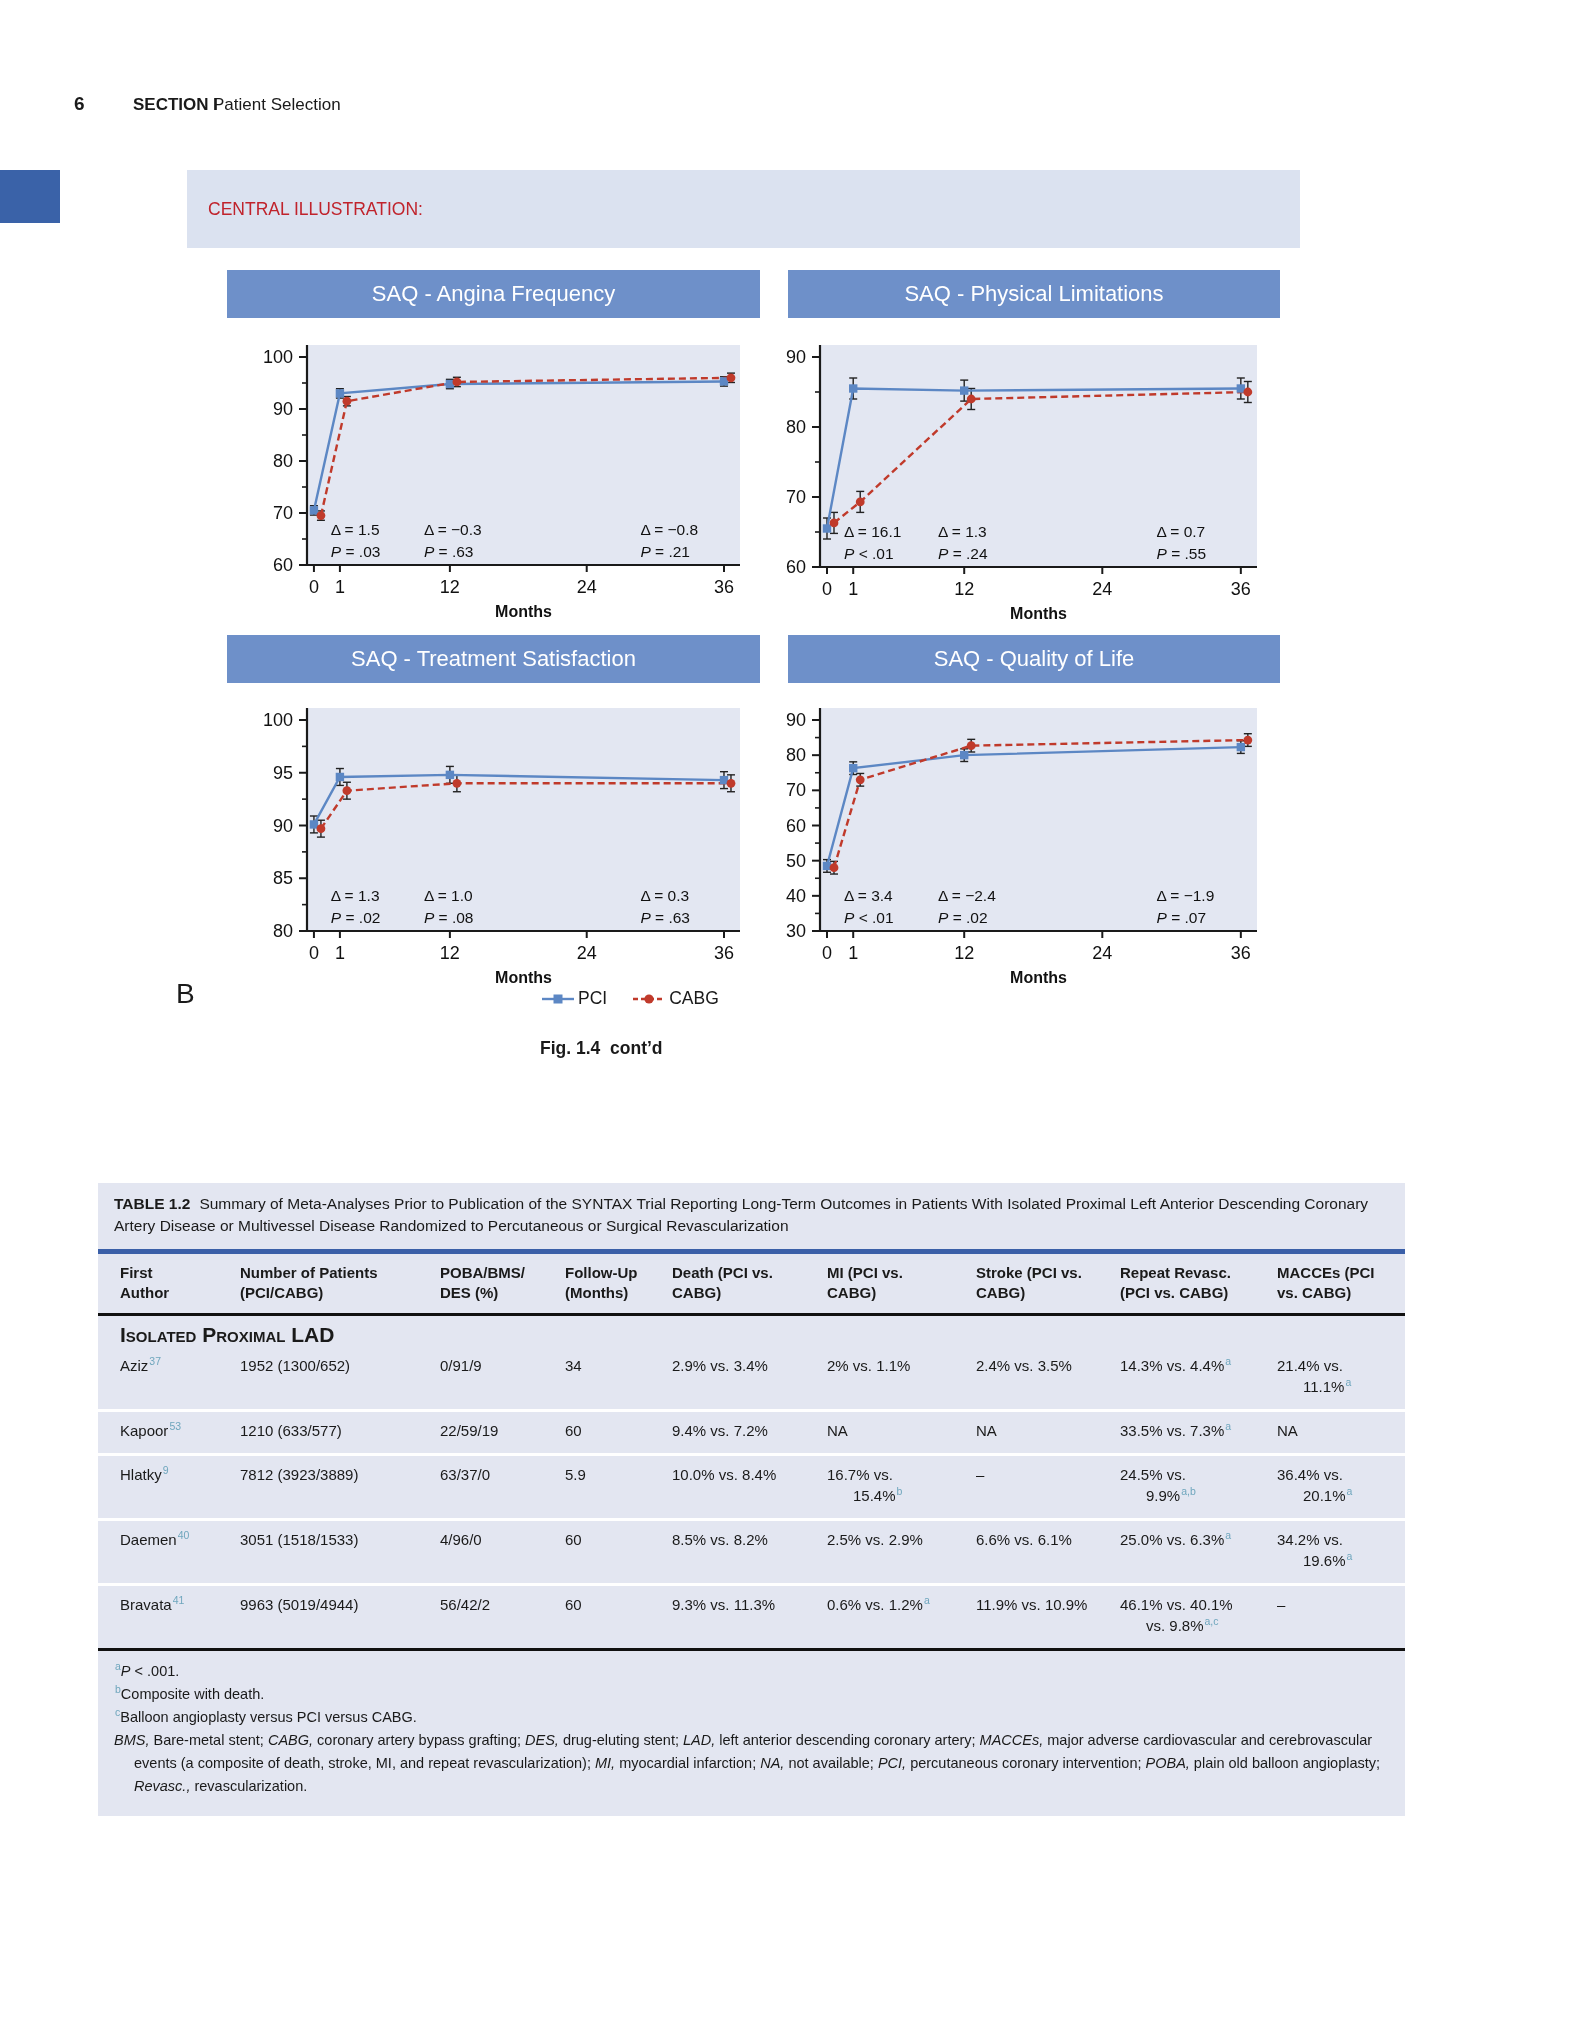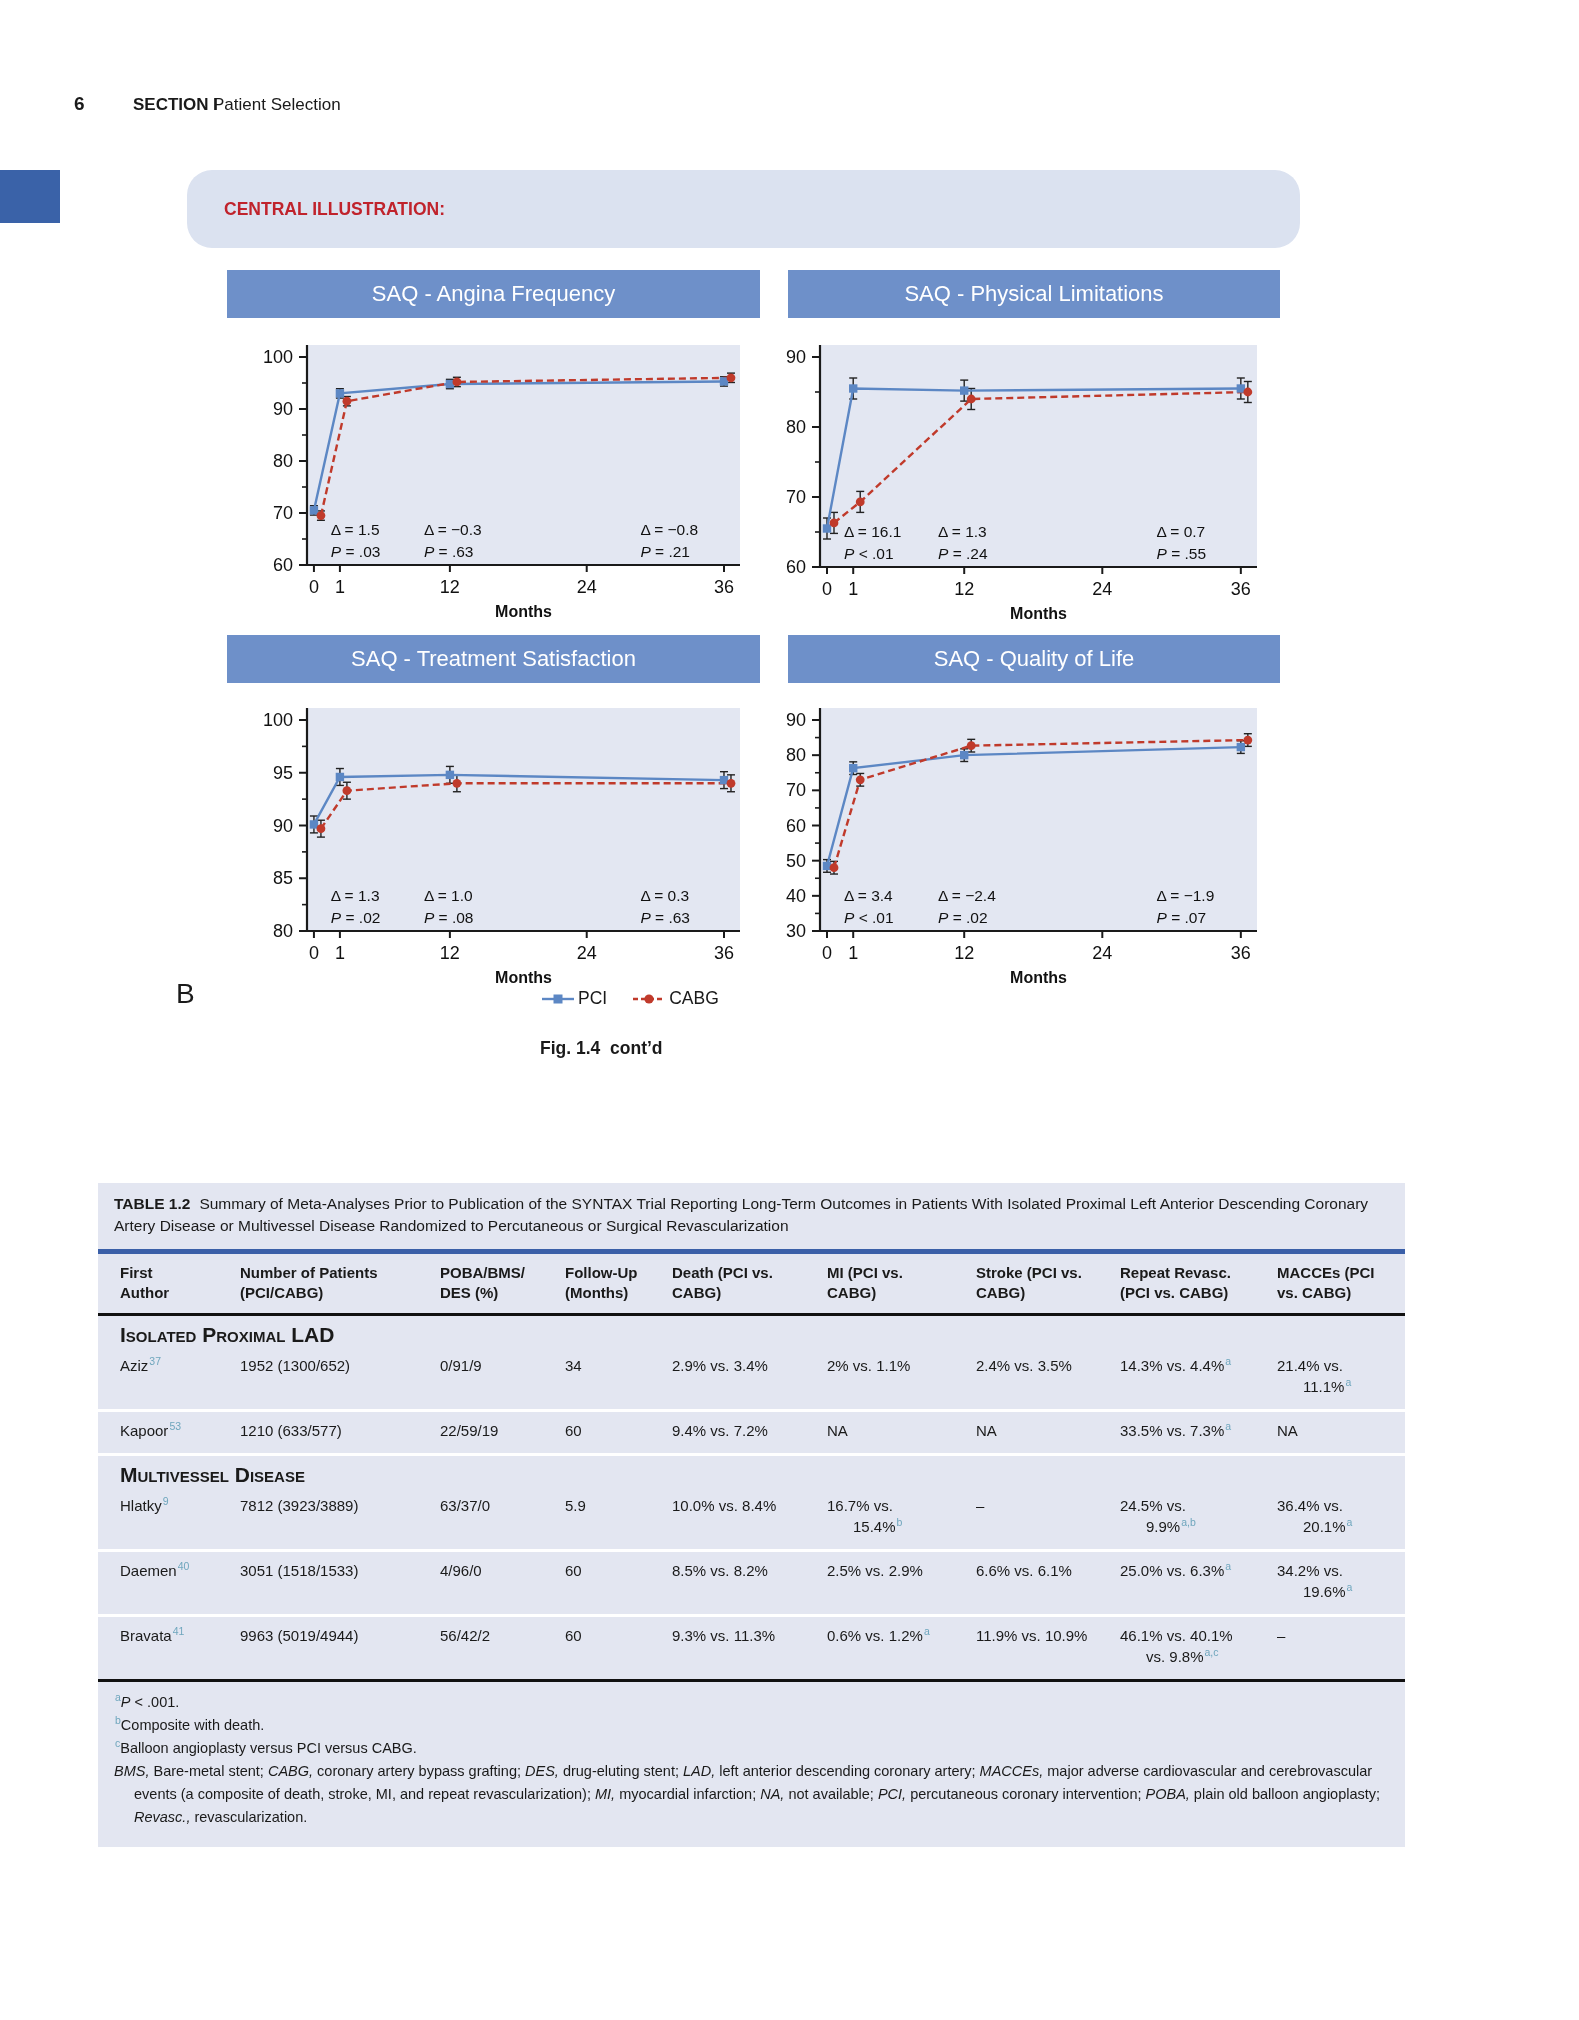--- a/index.html
+++ b/index.html
@@ -3,22 +3,22 @@
 <meta charset="utf-8">
 <style>
   html,body{margin:0;padding:0;background:#fff;}
   .page{position:relative;width:1579px;height:2020px;background:#fff;overflow:hidden;
         font-family:"Liberation Sans",sans-serif;color:#1a1a1a;}
   .pgnum{position:absolute;left:74px;top:93px;font-size:19px;font-weight:bold;}
   .seclabel{position:absolute;left:133px;top:95px;font-size:17px;font-weight:bold;}
   .sectitle{position:absolute;left:213px;top:95px;font-size:17px;}
   .corner{position:absolute;left:0;top:170px;width:60px;height:53px;background:var(--corner_blue);}
   .banner{position:absolute;left:187px;top:170px;width:1113px;height:78px;background:var(--banner_bg);
-          display:flex;align-items:center;padding-left:37px;box-sizing:border-box;
-          font-size:17.5px;font-weight:bold;border-radius:25px;}
+          display:flex;align-items:center;padding-left:21px;box-sizing:border-box;
+          font-size:17.5px;font-weight:normal;}
   .banner .red{color:var(--red);margin-right:8px;white-space:nowrap;}
   .banner .navy{color:var(--navy);white-space:nowrap;}
   .chart-header{position:absolute;height:48px;background:var(--chart_header_bg);color:#fff;
           font-size:22px;display:flex;align-items:center;justify-content:center;}
   svg.chart{position:absolute;overflow:visible;}
   .panel-b{position:absolute;left:176px;top:978px;font-size:28px;}
   .legend{position:absolute;left:540px;top:988px;display:flex;gap:24px;align-items:center;font-size:17.5px;}
   .legend .item{display:flex;align-items:center;}
   .fig-cap{position:absolute;left:540px;top:1038px;font-size:17.5px;font-weight:bold;white-space:pre;}
   
@@ -416,21 +416,20 @@
             <div class="td">22/59/19</div>
             <div class="td">60</div>
             <div class="td">9.4% vs. 7.2%</div>
             <div class="td">NA</div>
             <div class="td">NA</div>
             <div class="td">33.5% vs. 7.3%<sup>a</sup></div>
             <div class="td">NA</div>
           </div>
         </div>
         <div class="tblock">
-          <div class="section-header">Multivessel Disease</div>
           <div class="grid row">
             <div class="td">Hlatky<sup>9</sup></div>
             <div class="td">7812 (3923/3889)</div>
             <div class="td">63/37/0</div>
             <div class="td">5.9</div>
             <div class="td">10.0% vs. 8.4%</div>
             <div class="td">
               <div>16.7% vs.</div>
               <div class="cont">15.4%<sup>b</sup></div>
             </div>

